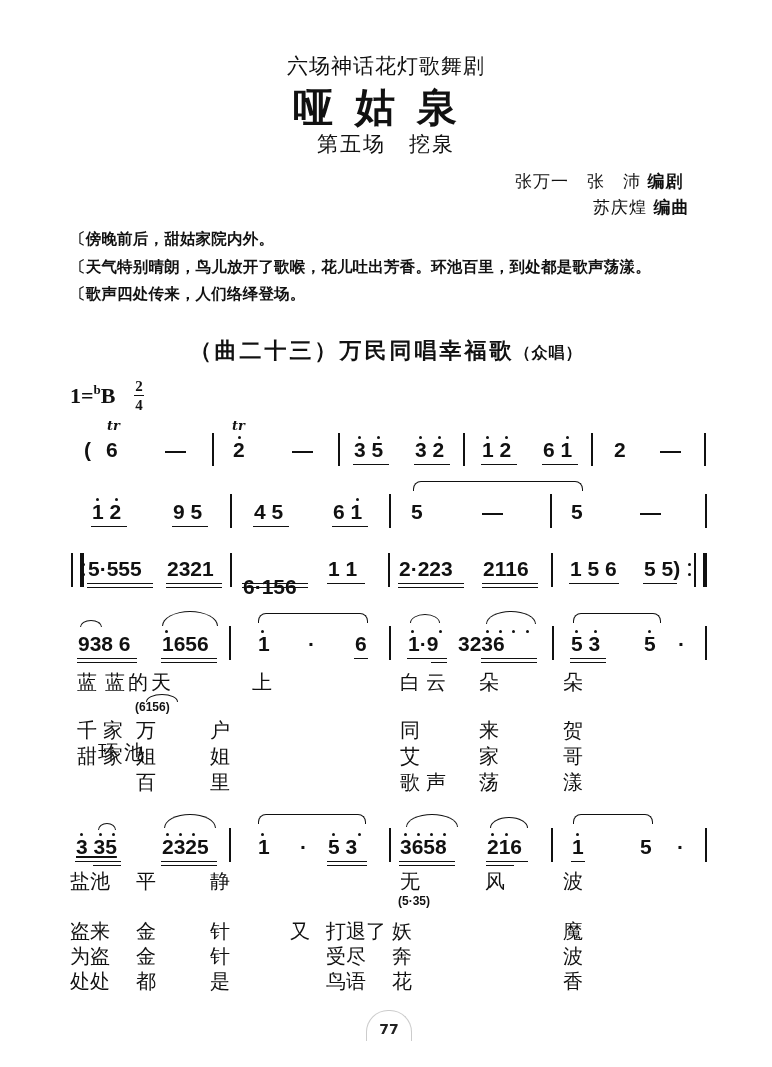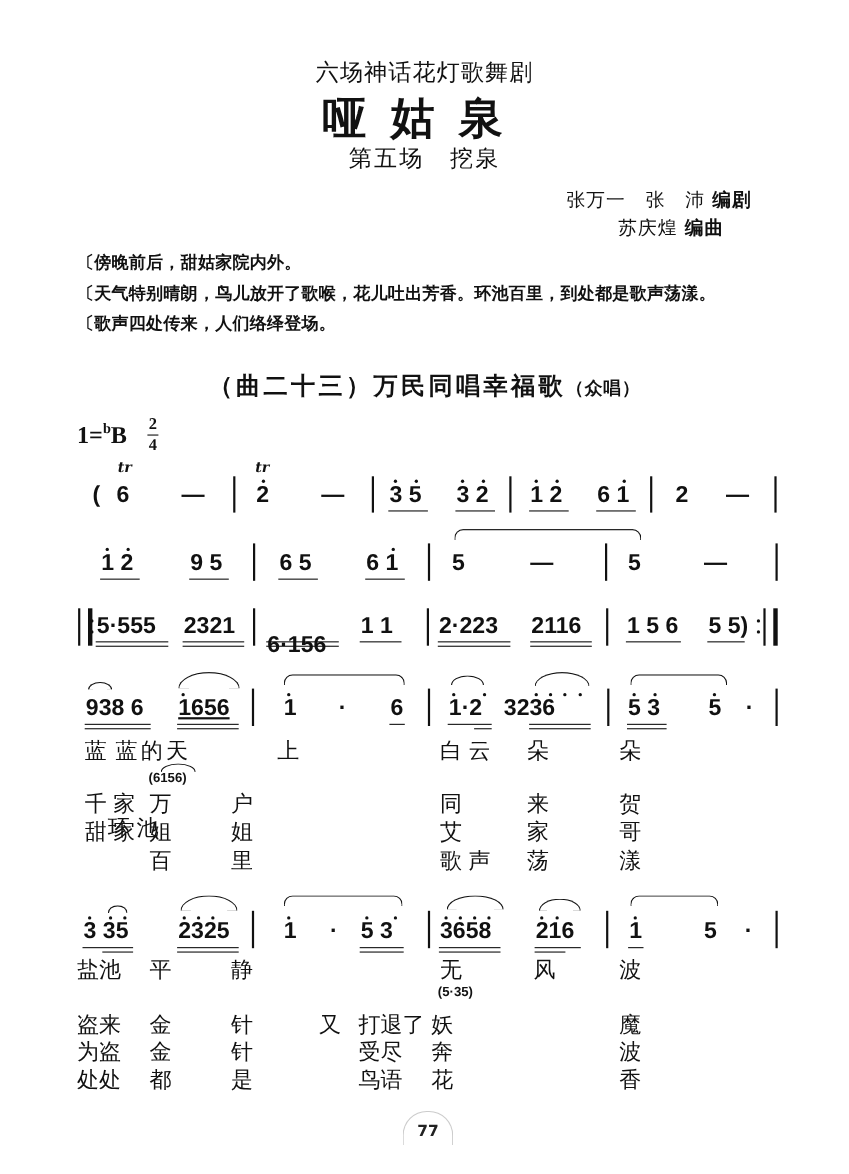--- a/index.html
+++ b/index.html
@@ -35,21 +35,21 @@
 <body>
 
 <div class="abs center subtitle">六场神话花灯歌舞剧</div>
 <div class="abs center title">哑姑泉</div>
 <div class="abs center scene">第五场　挖泉</div>
 
 <div class="abs credit" style="left:515px; top:170px;">
   <span>张万一　张　沛</span>
   <b>编剧</b>
 </div>
-<div class="abs credit" style="left:562px; top:196px;">
+<div class="abs credit" style="left:593px; top:196px;">
   <span>苏庆煌</span>
   <b>编曲</b>
 </div>
 
 <div class="abs stage" style="top:229px;">〔傍晚前后，甜姑家院内外。</div>
 <div class="abs stage" style="top:257px;">〔天气特别晴朗，鸟儿放开了歌喉，花儿吐出芳香。环池百里，到处都是歌声荡漾。</div>
 <div class="abs stage" style="top:284px;">〔歌声四处传来，人们络绎登场。</div>
 
 <div class="abs center song-title">
   <span>（曲二十三）万民同唱幸福歌</span><span class="small">（众唱）</span>
@@ -96,21 +96,21 @@
 </div>
 
 <div>
   <span class="n" style="left:92px; top:500px;">1 2</span>
   <div class="ul1" style="left:91px; top:526px; width:36px;"></div>
   <div class="dot" style="left:96px; top:498px;"></div>
     <div class="dot" style="left:115px; top:498px;"></div>
   <span class="n" style="left:173px; top:500px;">9 5</span>
   <div class="ul1" style="left:172px; top:526px; width:36px;"></div>
   <div class="barline" style="left:230px; top:494px; height:34px;"></div>
-  <span class="n" style="left:254px; top:500px;">6 5</span>
+  <span class="n" style="left:254px; top:500px;">4 5</span>
   <div class="ul1" style="left:253px; top:526px; width:36px;"></div>
   <span class="n" style="left:333px; top:500px;">6 1</span>
   <div class="ul1" style="left:332px; top:526px; width:36px;"></div>
   <div class="dot" style="left:356px; top:498px;"></div>
   <div class="barline" style="left:389px; top:494px; height:34px;"></div>
   <div class="tie" style="left:413px; top:481px; width:168px; height:9px;"></div>
   <span class="n" style="left:411px; top:500px;">5</span>
   <span class="n" style="left:482px; top:500px;">—</span>
   <div class="barline" style="left:550px; top:494px; height:34px;"></div>
   <span class="n" style="left:571px; top:500px;">5</span>
@@ -151,34 +151,34 @@
   <div class="dbl" style="left:694px; top:553px; height:34px; border-left-width:2px; border-right-width:4px;"></div>
 </div>
 
 <div>
   <div class="slur" style="left:80px; top:620px; width:20px; height:6px;"></div>
   <div class="slur" style="left:162px; top:611px; width:54px; height:14px;"></div>
   <div class="tie" style="left:258px; top:613px; width:108px; height:9px;"></div>
   <span class="n" style="left:78px; top:632px;">938 6</span>
   <div class="ul1" style="left:77px; top:658px; width:60px;"></div>
     <div class="ul1" style="left:77px; top:662px; width:60px;"></div>
-  <span class="n" style="left:162px; top:632px;text-decoration:underline;">1656</span>
+  <span class="n" style="left:162px; top:632px;">1656</span>
   <div class="ul1" style="left:161px; top:658px; width:56px;"></div>
     <div class="ul1" style="left:161px; top:662px; width:56px;"></div>
   <div class="dot" style="left:165px; top:630px;"></div>
   <div class="barline" style="left:229px; top:626px; height:34px;"></div>
   <span class="n" style="left:258px; top:632px;">1</span>
   <div class="dot" style="left:261px; top:630px;"></div>
   <span class="n" style="left:308px; top:632px;">·</span>
   <span class="n" style="left:355px; top:632px;">6</span>
   <div class="ul1" style="left:354px; top:658px; width:14px;"></div>
   <div class="barline" style="left:389px; top:626px; height:34px;"></div>
   <div class="slur" style="left:410px; top:614px; width:28px; height:8px;"></div>
   <div class="slur" style="left:486px; top:611px; width:48px; height:12px;"></div>
-  <span class="n" style="left:408px; top:632px;">1·2</span>
+  <span class="n" style="left:408px; top:632px;">1·9</span>
   <div class="ul1" style="left:407px; top:658px; width:40px;"></div>
     <div class="ul1" style="left:431px; top:662px; width:16px;"></div>
   <div class="dot" style="left:411px; top:630px;"></div>
     <div class="dot" style="left:439px; top:630px;"></div>
   <span class="n" style="left:458px; top:632px;">3236</span>
   <div class="ul1" style="left:481px; top:658px; width:56px;"></div>
     <div class="ul1" style="left:481px; top:662px; width:56px;"></div>
   <div class="dot" style="left:486px; top:630px;"></div>
     <div class="dot" style="left:499px; top:630px;"></div>
     <div class="dot" style="left:512px; top:630px;"></div>
@@ -226,21 +226,21 @@
   <span class="lyr" style="left:210px; top:771px;">里</span>
   <span class="lyr" style="left:400px; top:771px; letter-spacing:6px;">歌声</span>
   <span class="lyr" style="left:479px; top:771px;">荡</span>
   <span class="lyr" style="left:563px; top:771px;">漾</span>
 </div>
 
 <div>
   <div class="slur" style="left:98px; top:823px; width:16px; height:6px;"></div>
   <div class="slur" style="left:164px; top:814px; width:50px; height:13px;"></div>
   <div class="tie" style="left:258px; top:814px; width:106px; height:9px;"></div>
-  <span class="n" style="left:76px; top:835px;">3 35</span>
+  <span class="n" style="left:76px; top:835px;text-decoration:underline;">3 35</span>
   <div class="ul1" style="left:75px; top:861px; width:46px;"></div>
     <div class="ul1" style="left:93px; top:865px; width:28px;"></div>
   <div class="dot" style="left:80px; top:833px;"></div>
     <div class="dot" style="left:99px; top:833px;"></div>
     <div class="dot" style="left:112px; top:833px;"></div>
   <span class="n" style="left:162px; top:835px;">2325</span>
   <div class="ul1" style="left:161px; top:861px; width:56px;"></div>
     <div class="ul1" style="left:161px; top:865px; width:56px;"></div>
   <div class="dot" style="left:166px; top:833px;"></div>
     <div class="dot" style="left:179px; top:833px;"></div>

